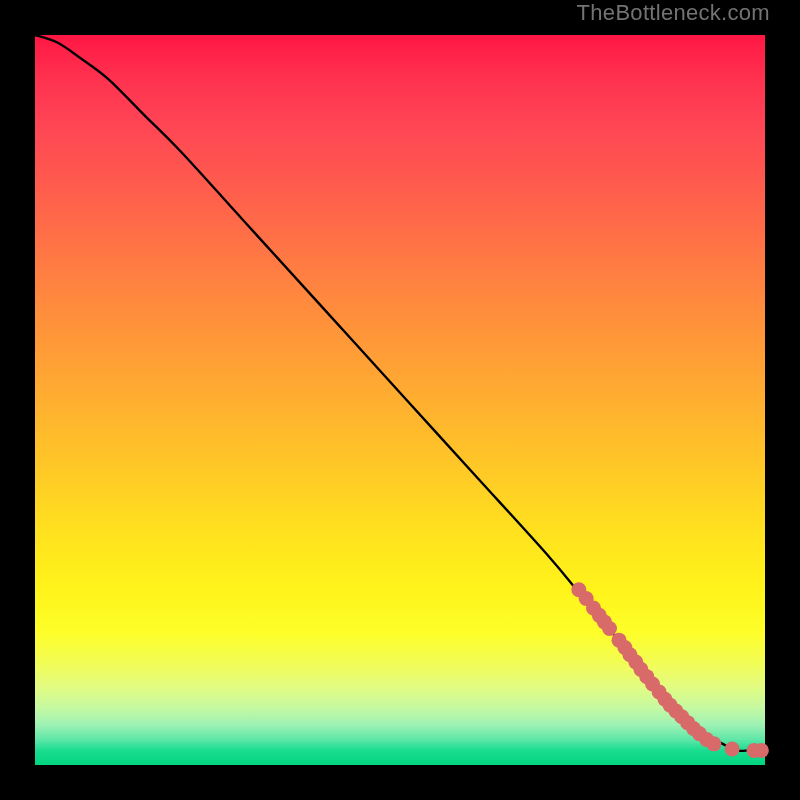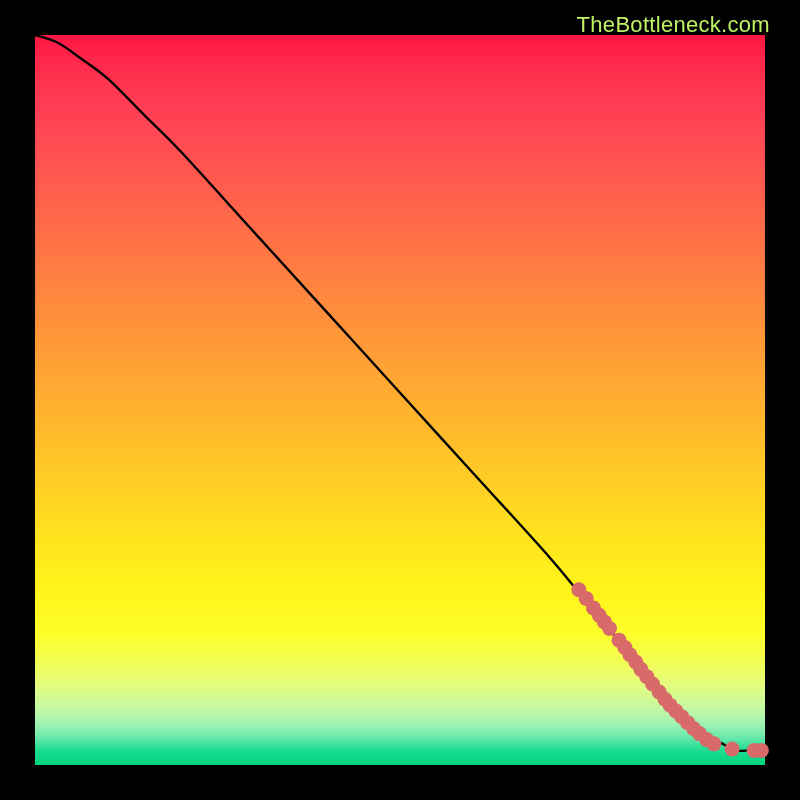--- a/index.html
+++ b/index.html
@@ -43,23 +43,23 @@
       #e4fc7e 89%,
       #c8f9a0 92%,
       #9ef2b4 94.5%,
       #5ee7a8 96.5%,
       #1adc8f 98%,
       #00d57f 100%
     );
   }
   .watermark {
     position: absolute;
-    top: 12px;
+    top: 0;
     right: 30px;
-    color: #bef264;
+    color: #737373;
     font-size: 22px;
     letter-spacing: 0.3px;
     user-select: none;
   }
   svg.curve {
     position: absolute;
     left: 0;
     top: 0;
     width: 730px;
     height: 730px;

